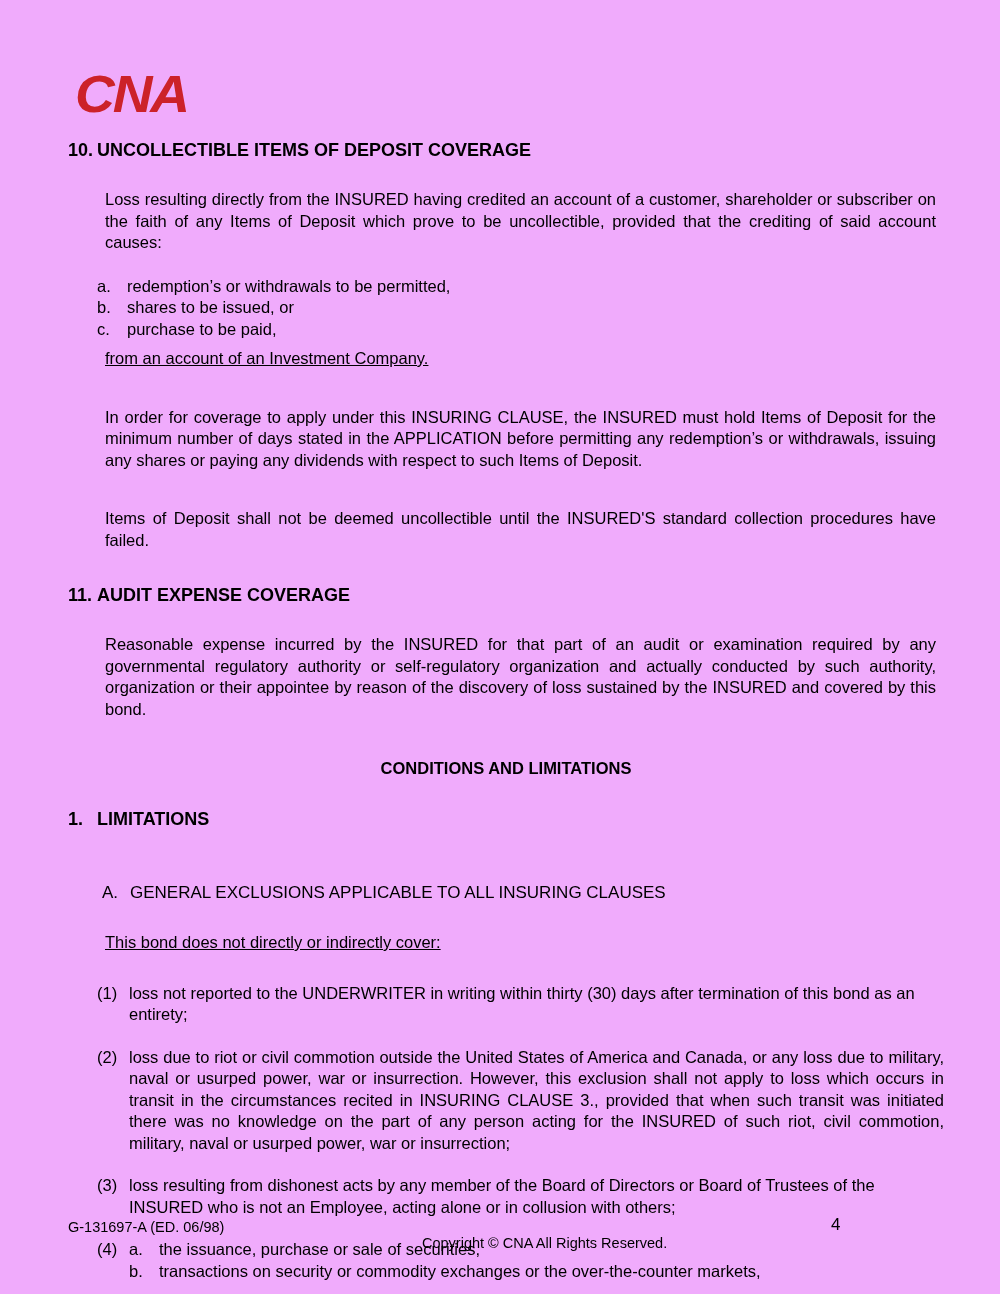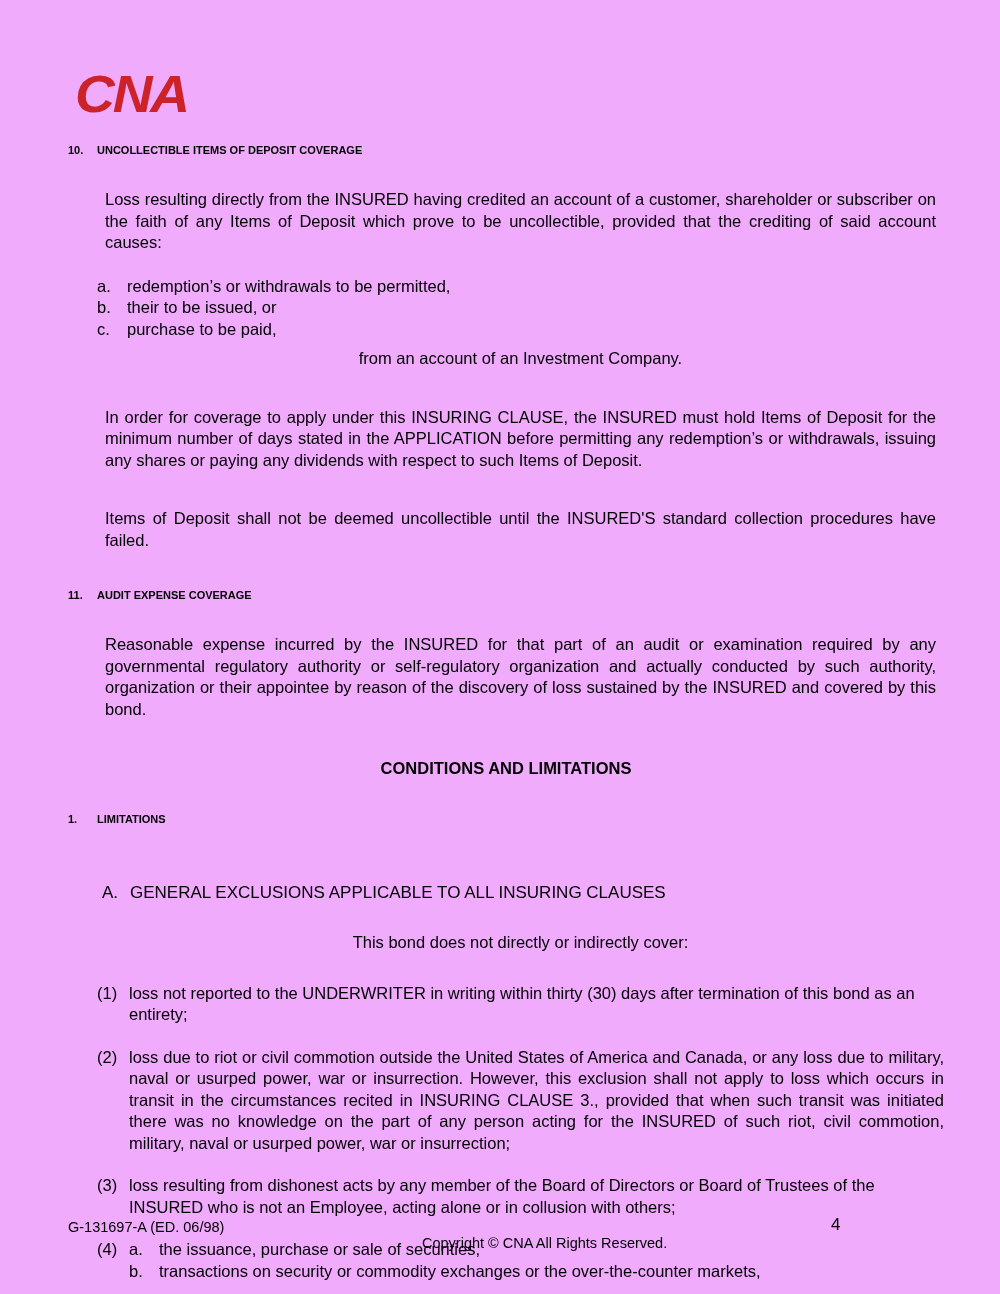--- a/index.html
+++ b/index.html
@@ -43,21 +43,21 @@
 
   
   .content {
     position: absolute;
     left: 68px;
     top: 140px;
     width: 876px;   
   }
 
   .h-num {
-    font-size: 11px;
+    font-size: 18px;
     font-weight: bold;
     line-height: 20px;
     margin: 0 0 0 0;
     white-space: nowrap;
   }
   .h-num .num {
     display: inline-block;
     width: 29px;
   }
 
@@ -66,21 +66,22 @@
   }
 
   p.para {
     font-size: 16.5px;
     line-height: 21.5px;
     margin: 8px;
     text-align: justify;
     text-justify: inter-word;
   }
   p.para.left {
-    text-align: center;
+    text-align: left;
+    text-decoration: underline;
   }
 
   .gap-sm { height: 14px; }
   .gap-md { height: 21px; }
   .gap-lg { height: 26px; }
   .gap-xl { height: 30px; }
 
   
   ul.alpha {
     list-style: none;
@@ -202,21 +203,21 @@
 
       <div class="gap-sm"></div>
 
       <ul class="alpha">
         <li>
           <span class="mark">a.</span>
           <span>redemption’s or withdrawals to be permitted,</span>
         </li>
         <li>
           <span class="mark">b.</span>
-          <span>their to be issued, or</span>
+          <span>shares to be issued, or</span>
         </li>
         <li>
           <span class="mark">c.</span>
           <span>purchase to be paid,</span>
         </li>
       </ul>
 
       <p class="para left">from an account of an Investment Company.</p>
 
       <div class="gap-md"></div>

